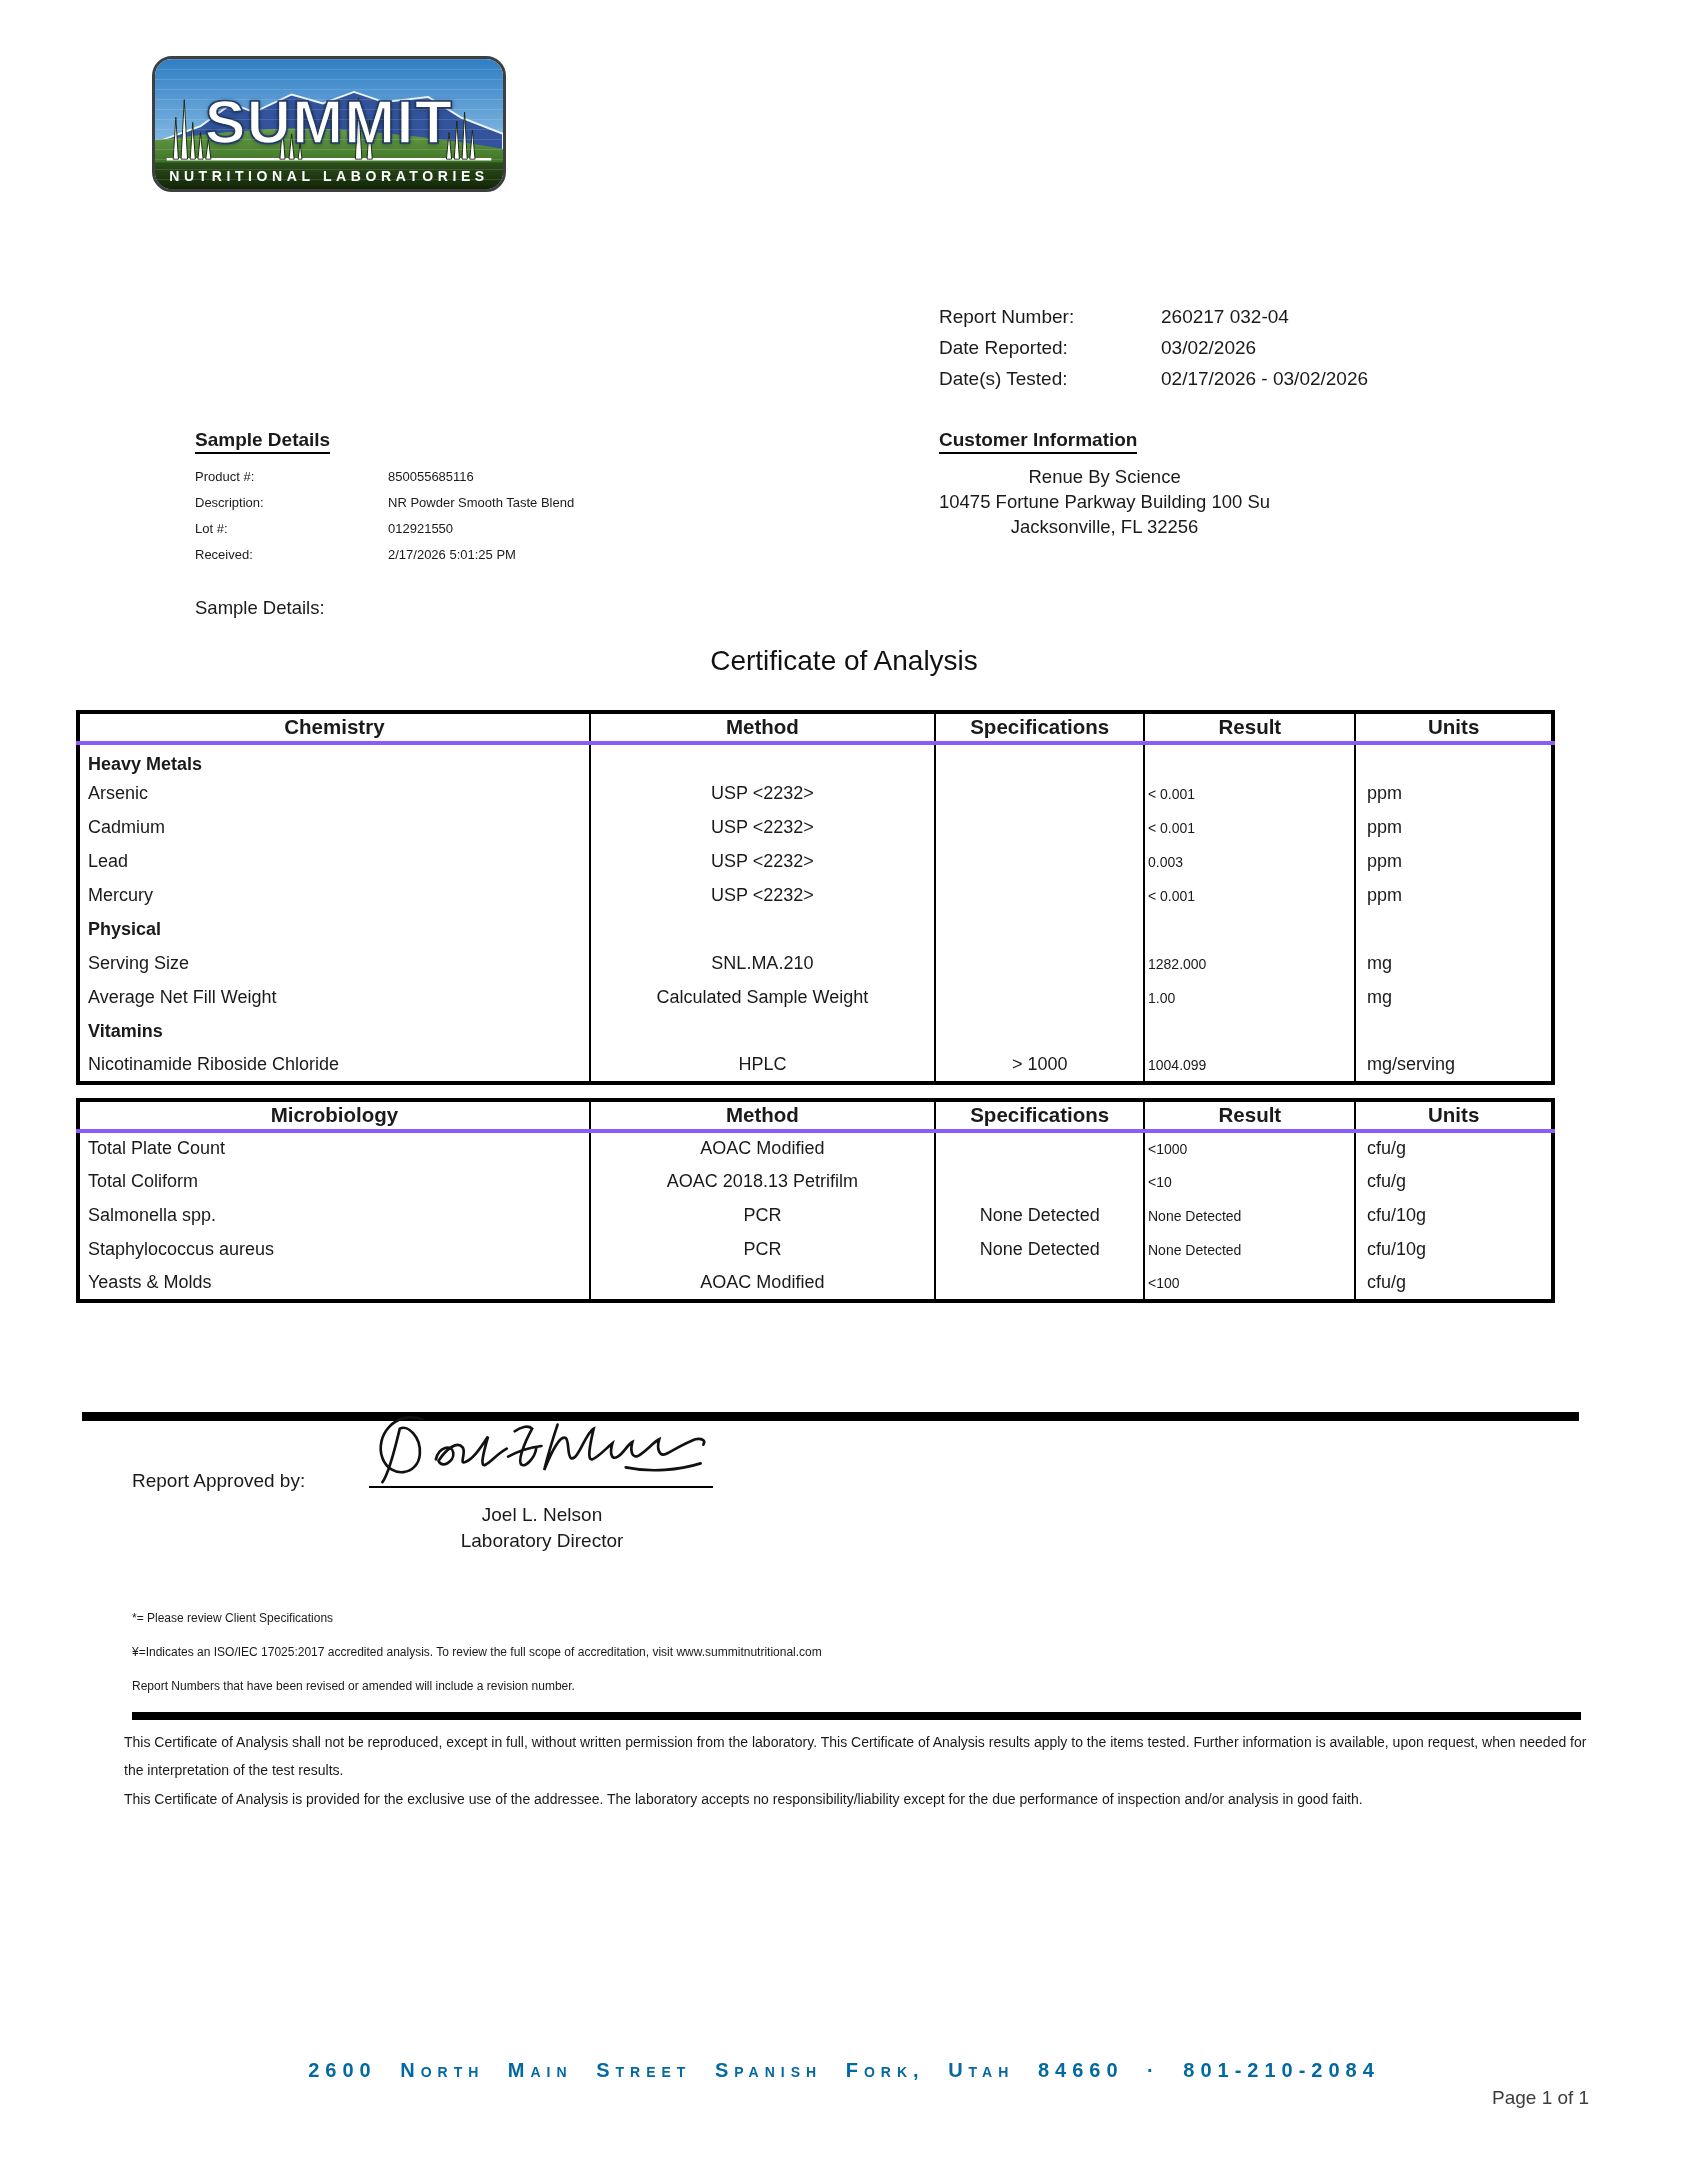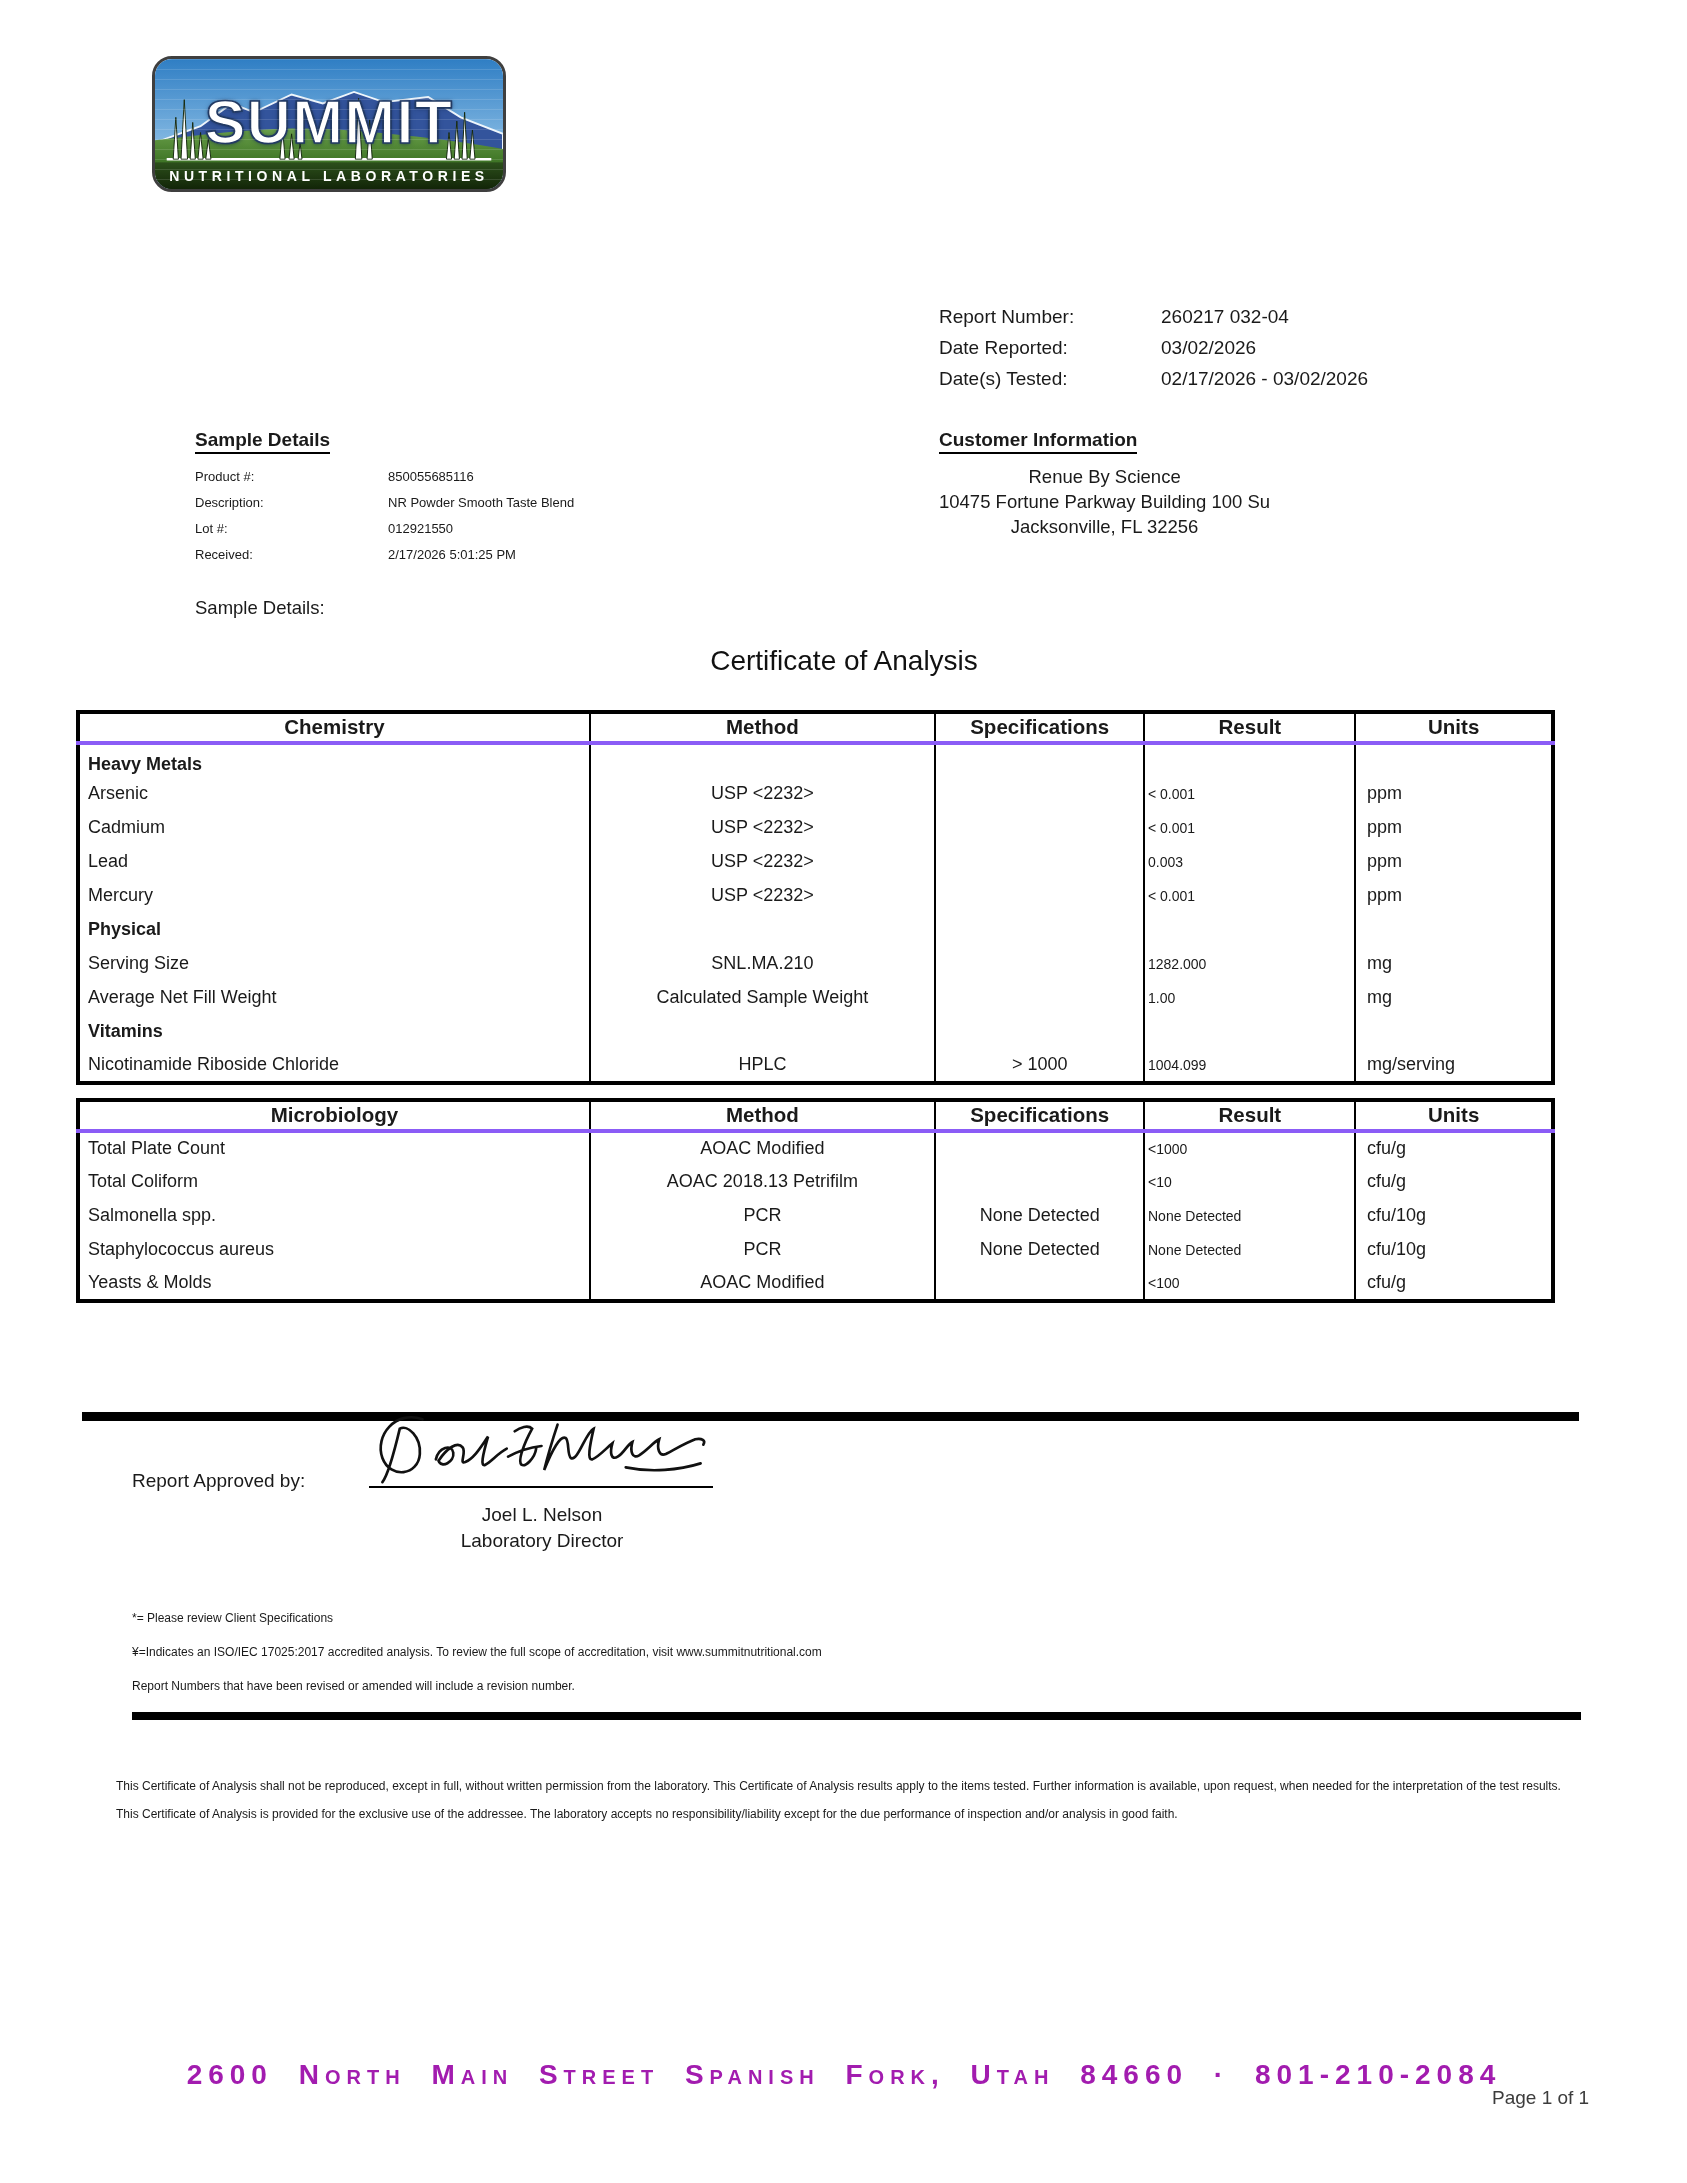--- a/index.html
+++ b/index.html
@@ -89,27 +89,27 @@
   .rule2 { left:132px; top:1712px; width:1449px; height:8px; background:#000; }
 
   
   .approve-label { left:132px; top:1470px; font-size:19px; }
   .sig-svg { left:357px; top:1408px; width:361px; height:78px; }
   .sig-line { left:369px; top:1486px; width:344px; height:2px; background:#000; }
   .signer-block { left:370px; top:1502px; width:344px; text-align:center; font-size:19px; line-height:26px; }
 
   
   .footnotes { left:132px; top:1601px; font-size:12px; line-height:34px; }
-  .disclaimer { left:116px; top:1728px; width:1465px; font-size:12px; line-height:28.4px;margin-top:44px; }
+  .disclaimer { left:124px; top:1728px; width:1465px; font-size:14px; line-height:28.4px; }
 
   
   .footer-address {
     left:0; top:2059px; width:100%; text-align:center;
-    font-size:28px; font-weight:bold; font-variant:small-caps;
-    letter-spacing:6px; word-spacing:12px; color:#a21caf;
+    font-size:20px; font-weight:bold; font-variant:small-caps;
+    letter-spacing:6px; word-spacing:12px; color:#0369a1;
   }
   .page-num { left:1492px; top:2087px; font-size:19px; color:#3c3c3c; }
 </style>
 </head>
 <body>
 
 <div class="page">
 
   <div class="logo">
     <svg class="logo-art" viewBox="0 0 535 205" preserveAspectRatio="none">

